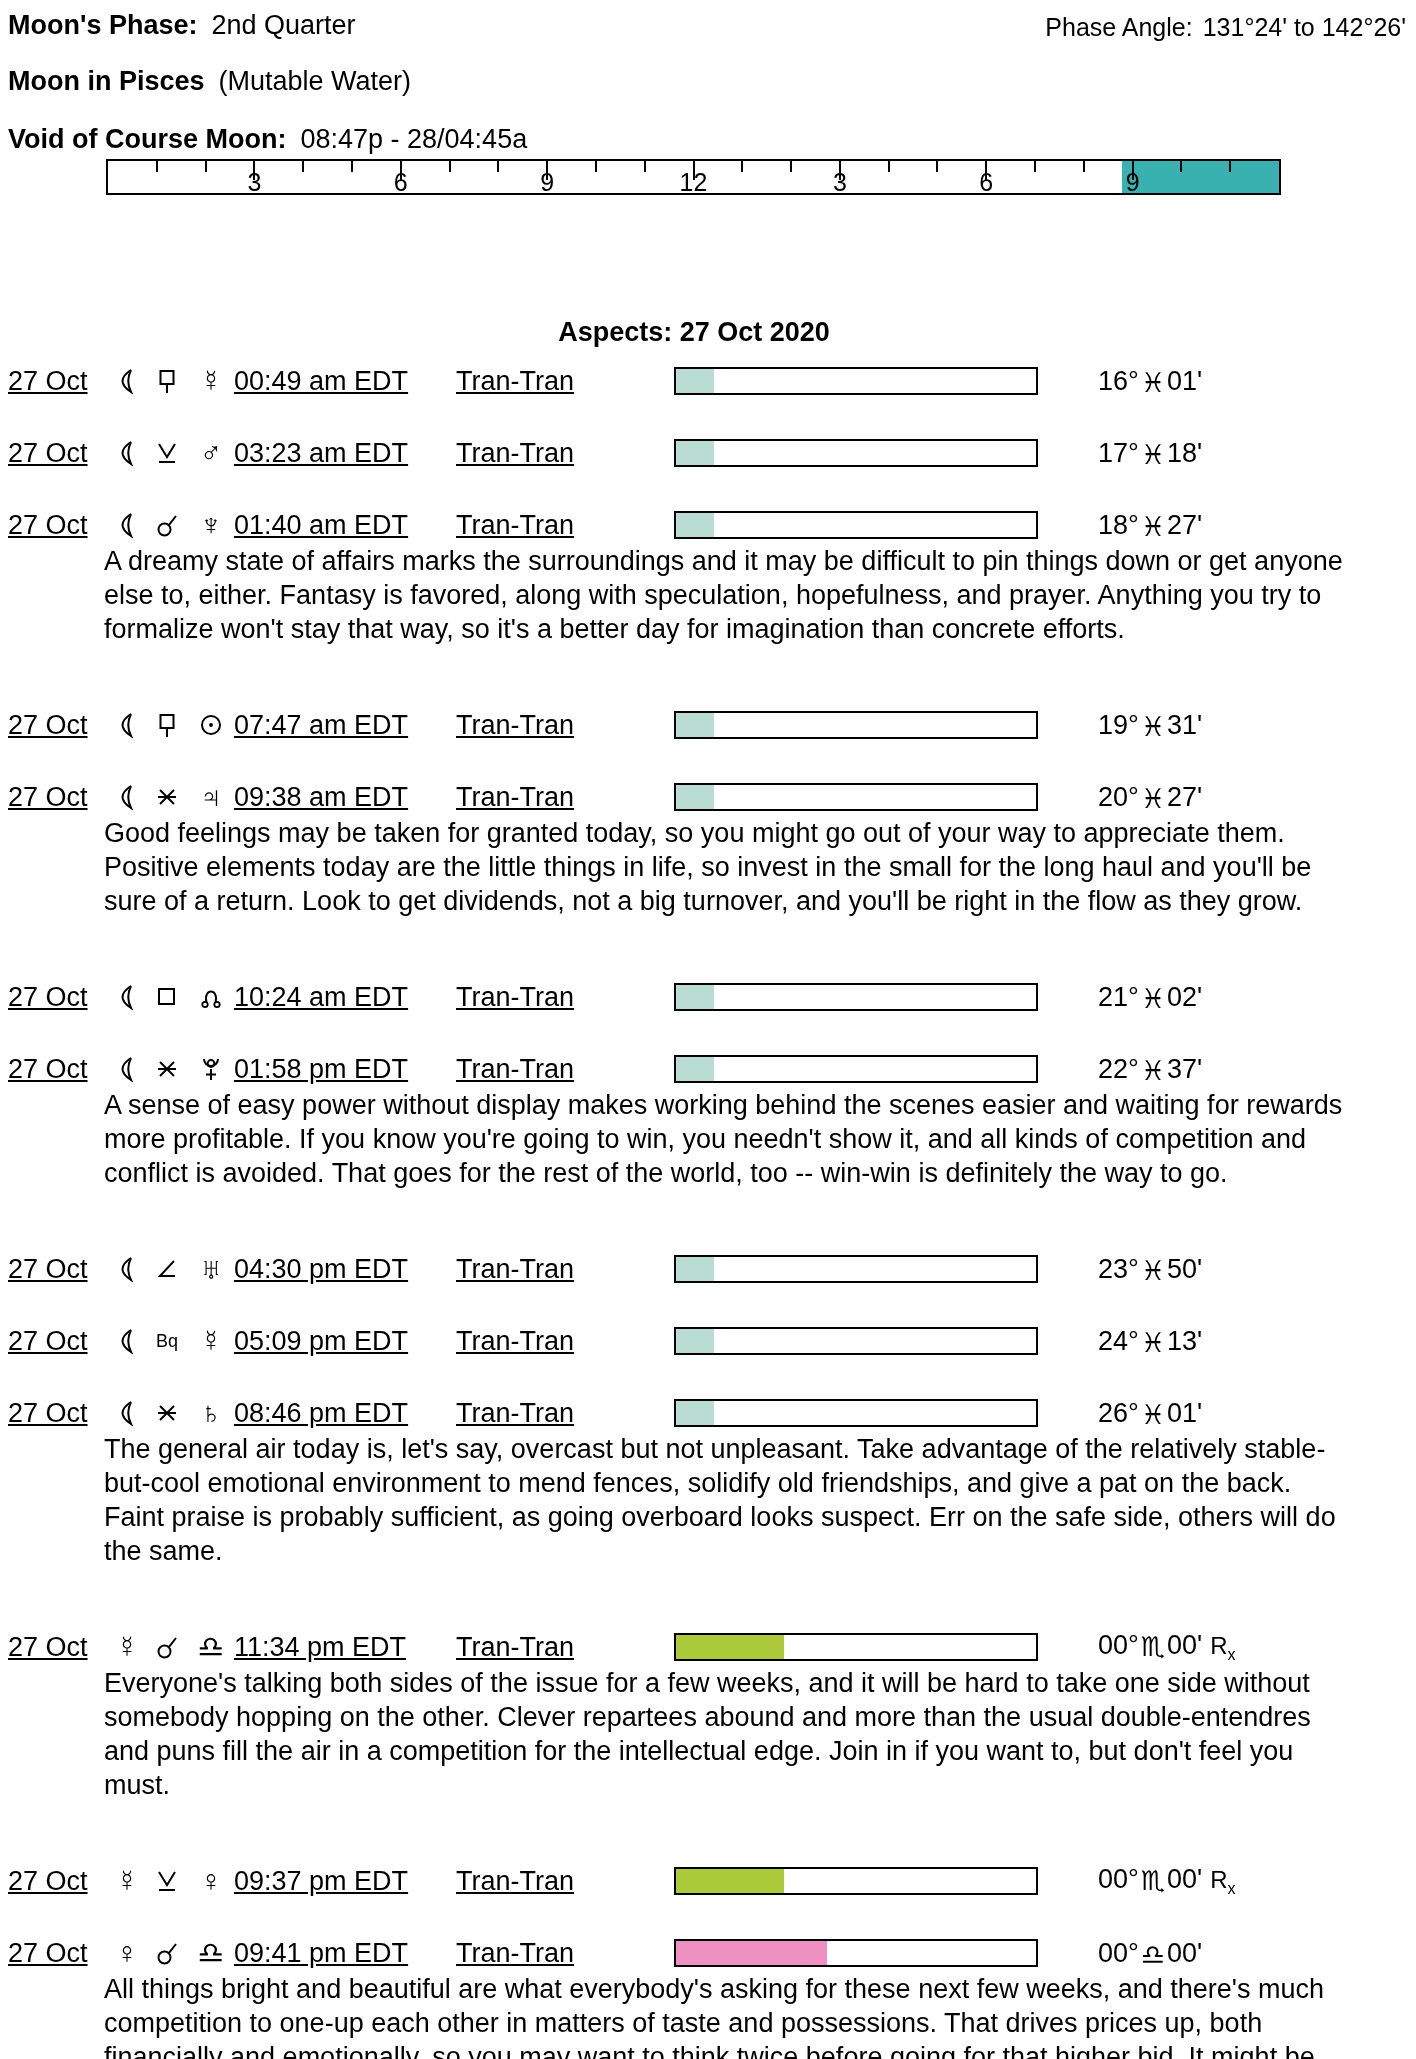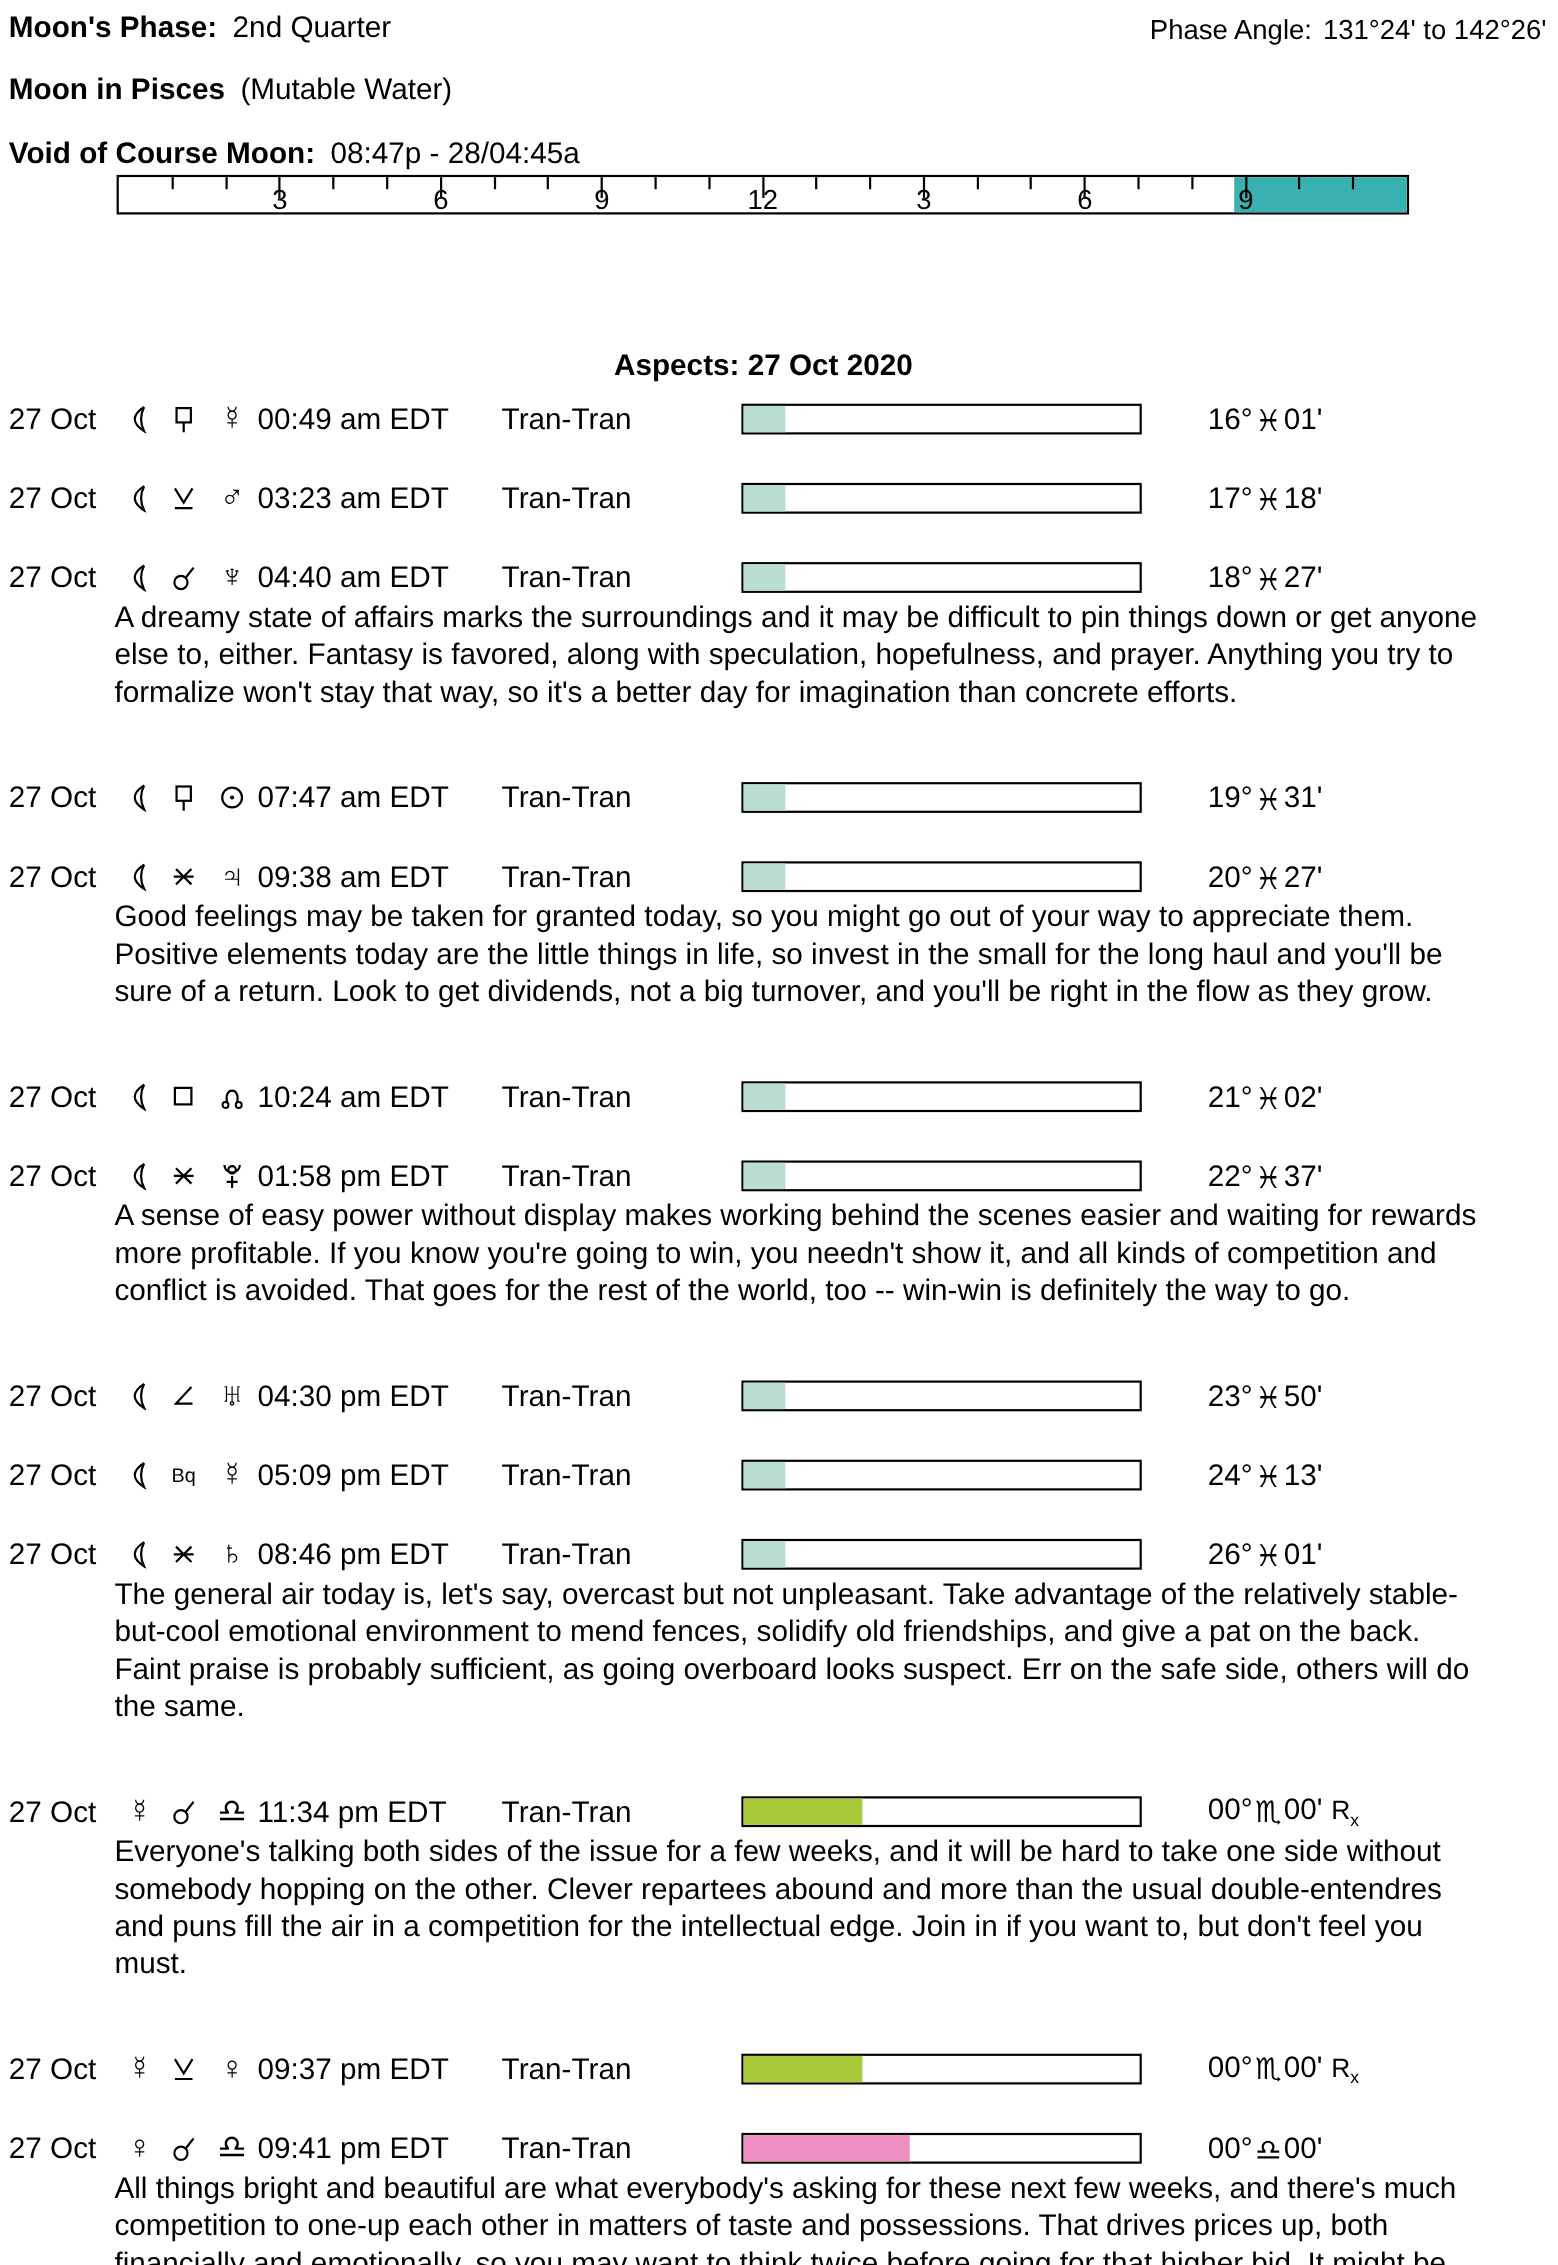--- a/index.html
+++ b/index.html
@@ -17,21 +17,21 @@
   .voc-fill{position:absolute;top:0;bottom:0;right:0;}
   .tick{position:absolute;top:0;width:2px;height:11px;background:#000;transform:translateX(-50%);}
   .tick.major{height:19px;}
   .hlabel{position:absolute;top:9px;transform:translateX(-50%);font-size:25px;line-height:25px;}
   
   .aspects-title{width:1372px;text-align:center;margin-top:122px;margin-bottom:12px;font-weight:bold;}
   .arow{display:grid;grid-template-columns:100px 38px 42px 46px 222px 218px 368px auto;align-items:center;height:42px;margin-bottom:30px;}
   .c-g{display:inline-flex;align-items:center;justify-content:center;font-size:30px;line-height:1;}
   .c-g svg{display:block;}
   .bq{font-size:18px;}
-  .c-time,.c-type,.c-date{white-space:nowrap;}
+  .c-time,.c-type,.c-date{white-space:nowrap;text-decoration:underline;}
   .bar{position:relative;width:364px;height:28px;border:2px solid #000;box-sizing:border-box;background:#fff;}
   .bar .fill{position:absolute;left:0;top:0;bottom:0;}
   .c-val{padding-left:56px;white-space:nowrap;}
   .c-val .c-g{font-size:27px;margin:0 2px;vertical-align:-2px;}
   .rx{font-size:24px;margin-left:8px;}
   .rx sub{font-size:16px;}
   .note{margin:-32px 0 58px 96px;width:1250px;line-height:34px;}
   .note.last{margin-bottom:0;}
 </style>
 </head>
@@ -142,21 +142,21 @@
             <path d="M14 2 Q-3 13 14 24 Q8.5 13 14 2" fill="none" stroke="#000" stroke-width="2"></path>
           </svg>
         </span>
         <span class="c-g">
           <svg width="22" height="24" viewBox="0 0 22 24">
             <circle cx="8.5" cy="16.5" r="6" fill="none" stroke="#000" stroke-width="2"></circle>
             <line x1="12.8" y1="12.2" x2="20" y2="3" stroke="#000" stroke-width="2"></line>
           </svg>
         </span>
         <span class="c-g">♆</span>
-        <span class="c-time">04:40 am EDT</span>
+        <span class="c-time">01:40 am EDT</span>
         <span class="c-type">Tran-Tran</span>
         <span class="bar">
           <span class="fill" style="width: 10.5%; background: rgb(185, 220, 211);"></span>
         </span>
         <span class="c-val">18°<span class="c-g">♓</span>27'</span>
       </div>
       <p class="note">A dreamy state of affairs marks the surroundings and it may be difficult to pin things down or get anyone else to, either. Fantasy is favored, along with speculation, hopefulness, and prayer. Anything you try to formalize won't stay that way, so it's a better day for imagination than concrete efforts.</p>
       <div class="arow">
         <span class="c-date">27 Oct</span>
         <span class="c-g">

